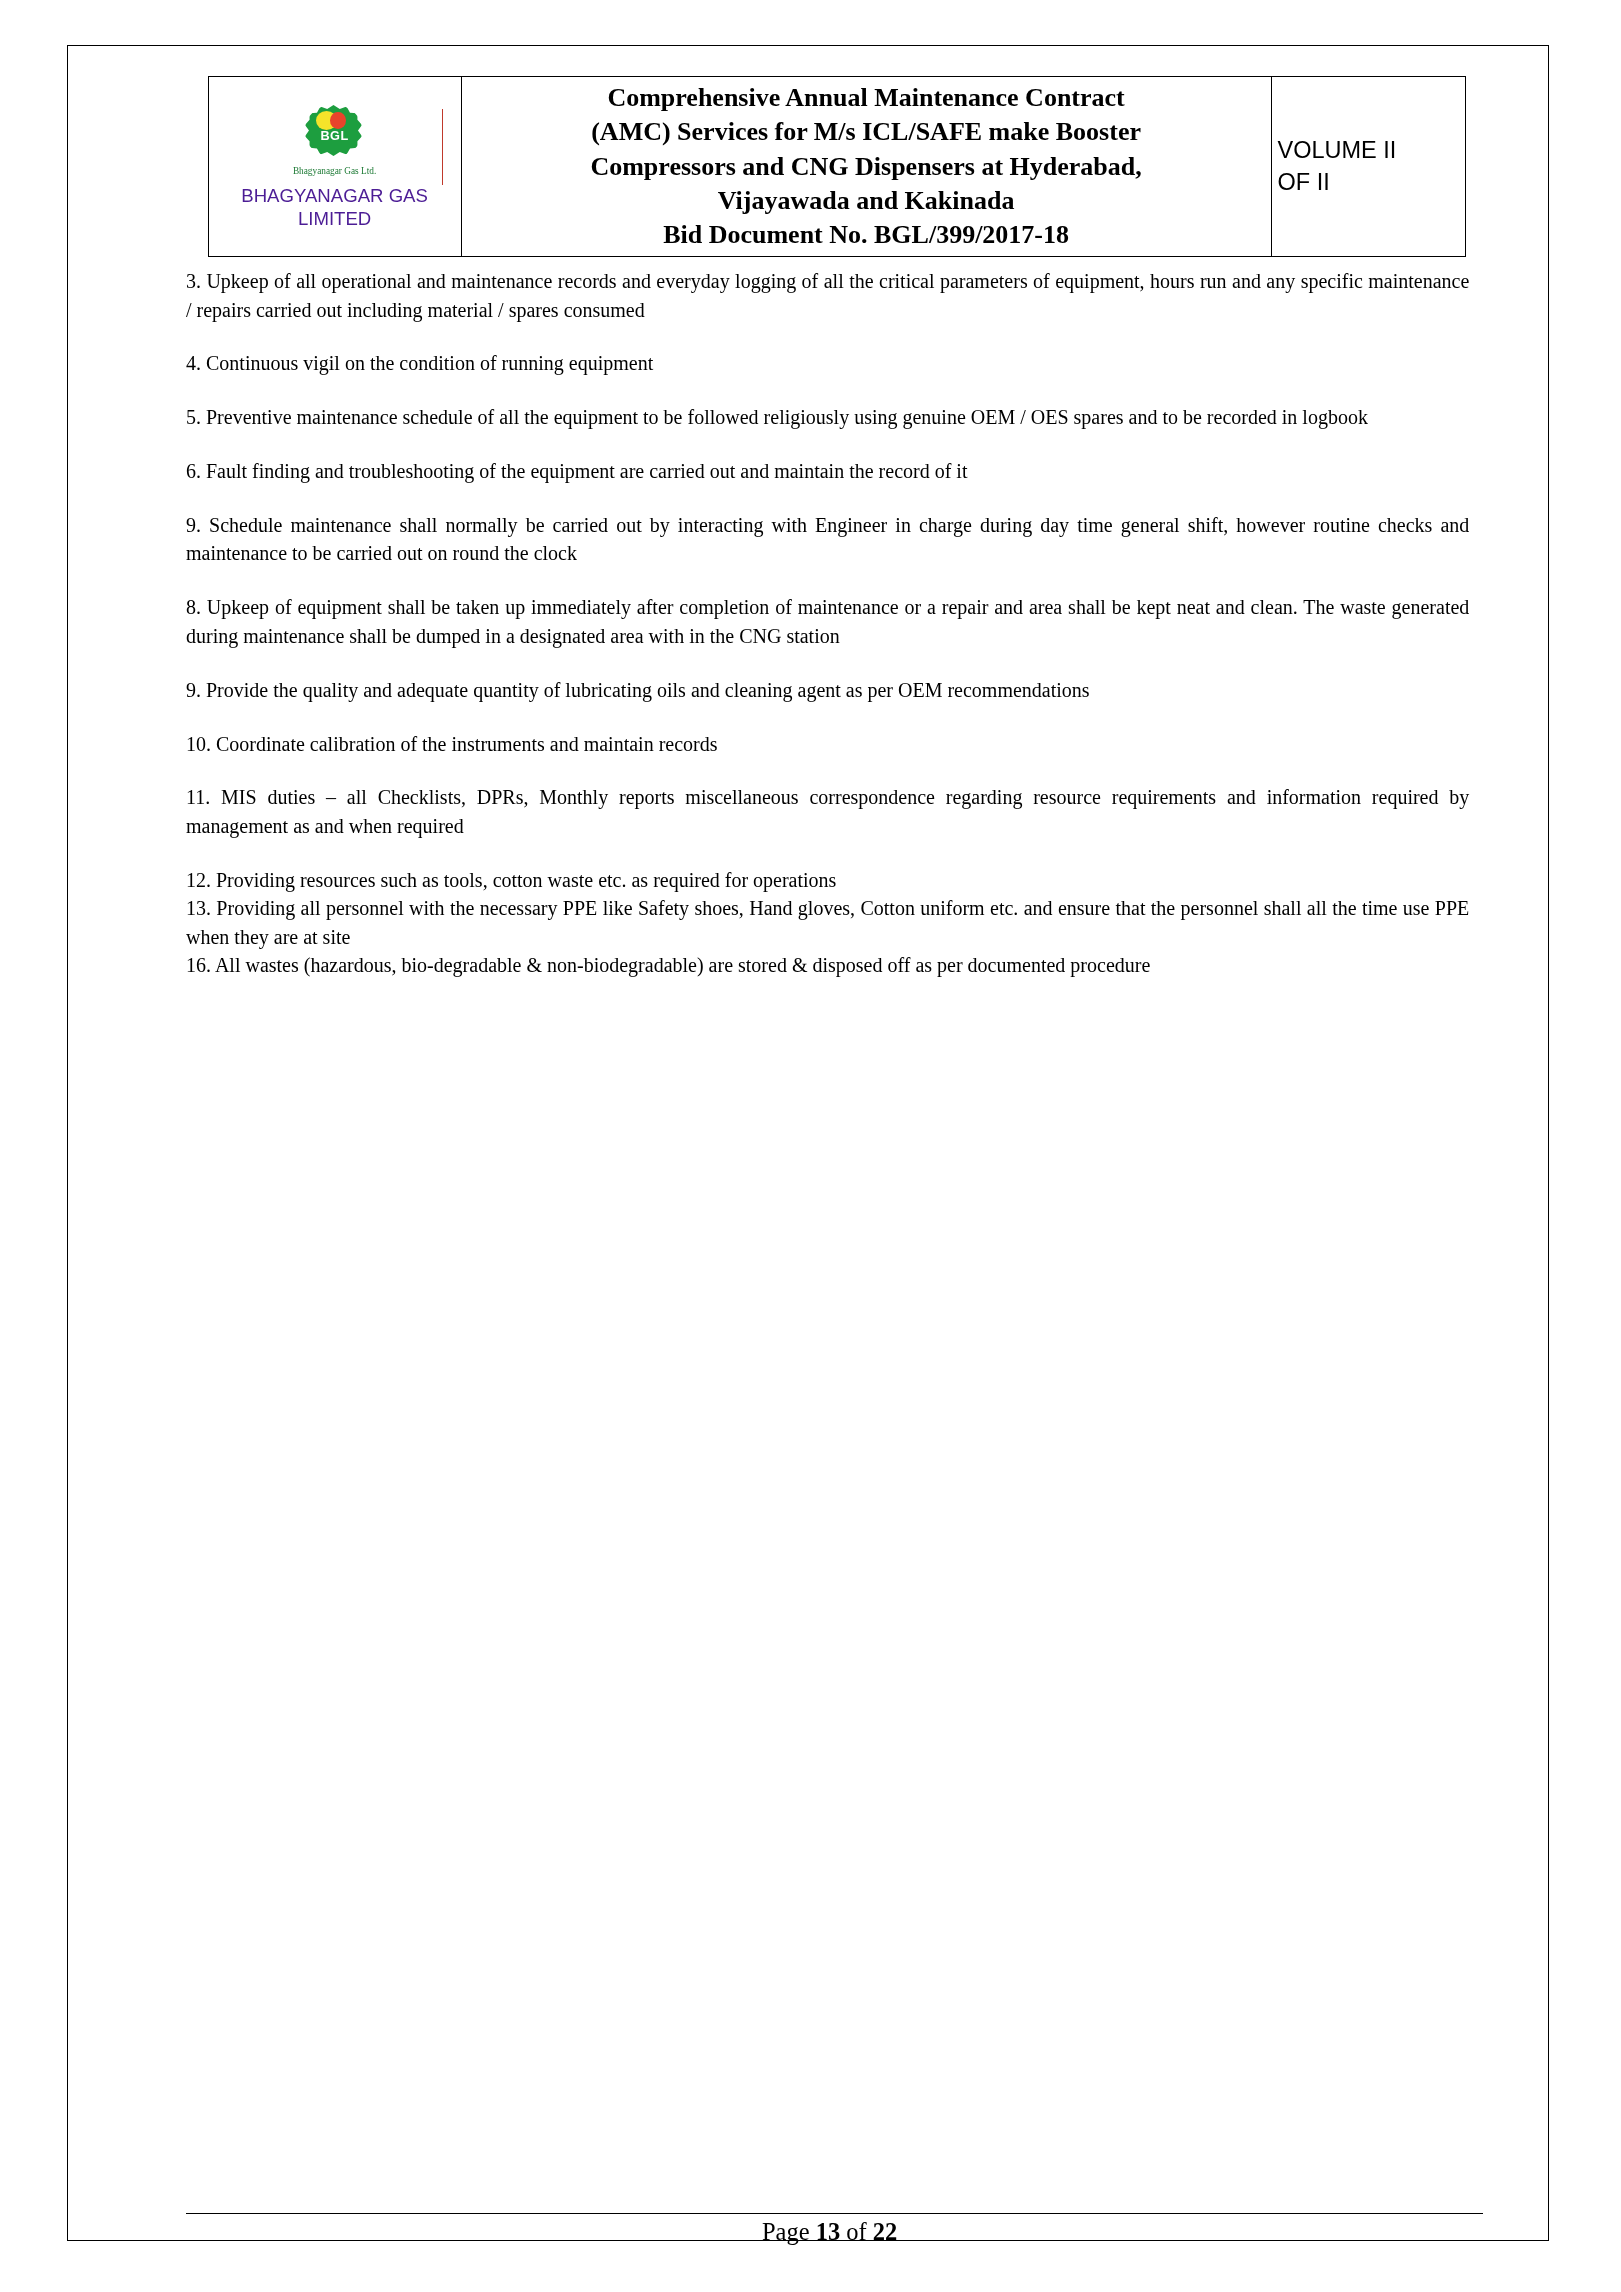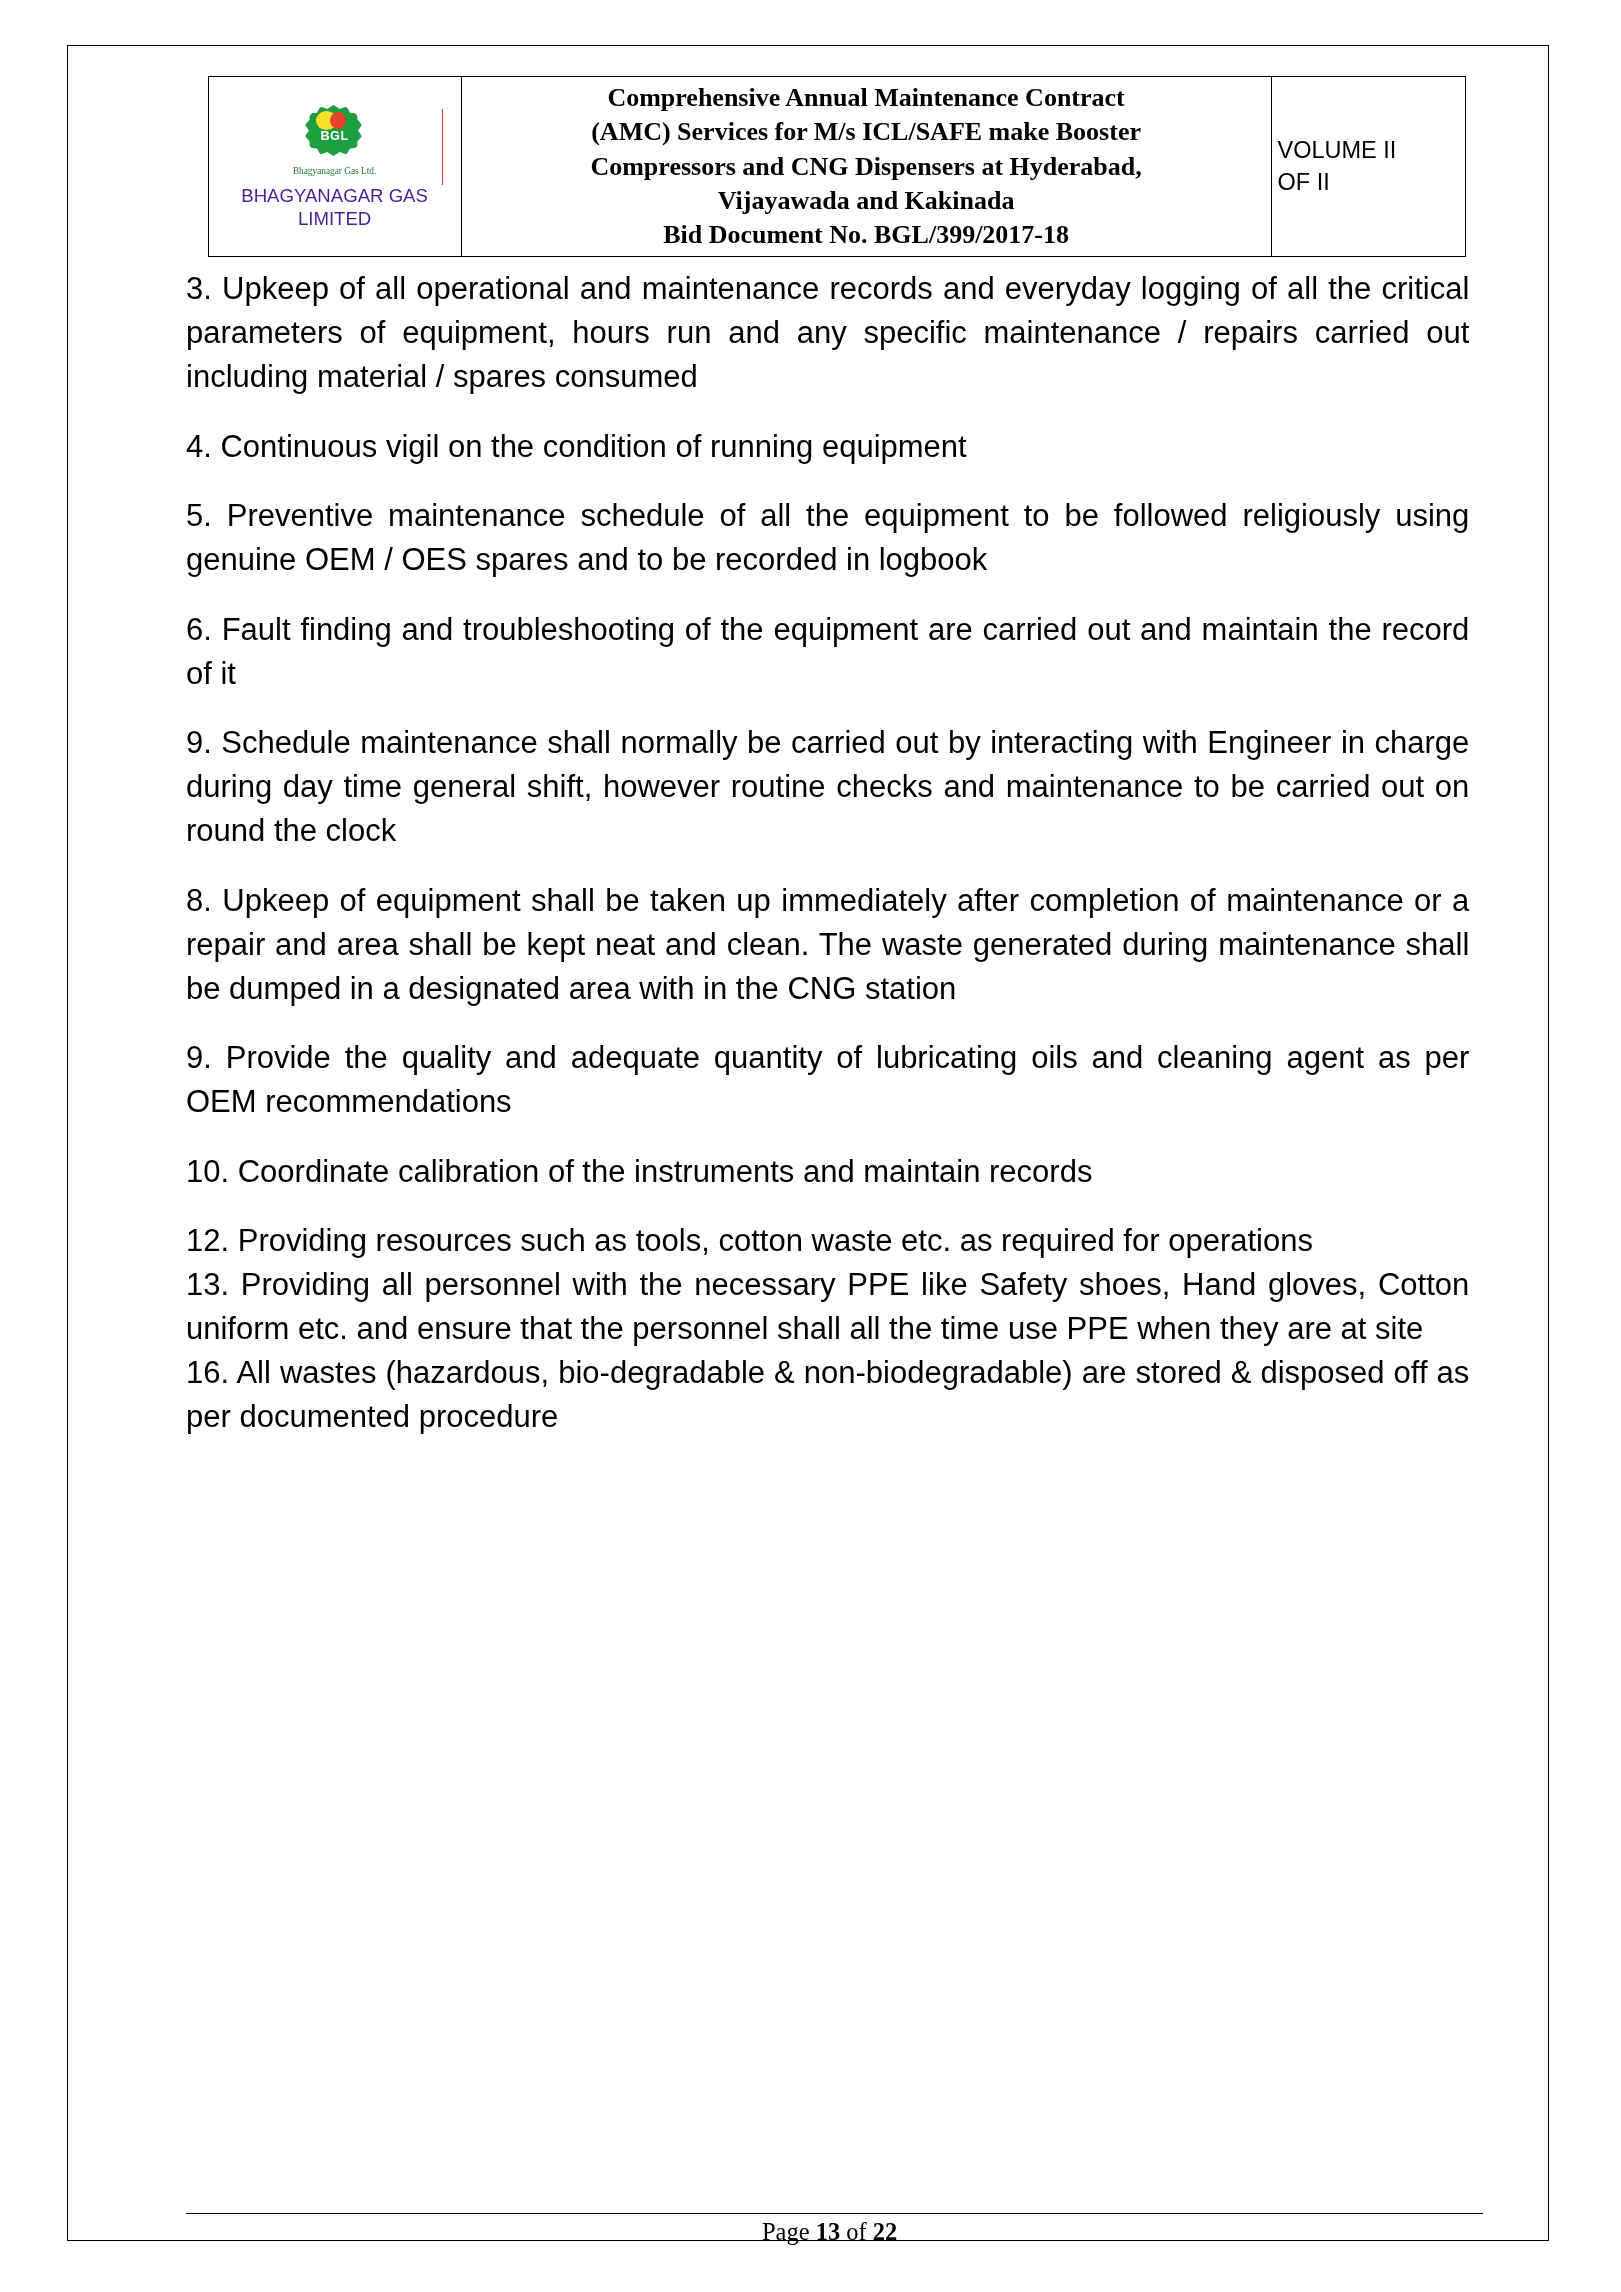--- a/index.html
+++ b/index.html
@@ -150,22 +150,22 @@
     background: #c0392b;
   }
 
   
   .body-block {
     margin-top: 9.8px;
     padding-left: 0px;
     padding-right: 13.7px;
   }
   p.para {
-    font-family: Liberation Sans, sans-serif;
-    font-size: 31px;
+    font-family: Liberation Serif, serif;
+    font-size: 20px;
     line-height: 1.42;
     text-align: justify;
     text-justify: inter-word;
     margin: 0 0 25.5px 0;
   }
   p.para.tight {
     margin-bottom: 0;
   }
 
   
@@ -230,20 +230,21 @@
 
     <div class="body-block">
       <p class="para">3. Upkeep of all operational and maintenance records and everyday logging of all the critical parameters of equipment, hours run and any specific maintenance / repairs carried out including material / spares consumed</p>
       <p class="para">4. Continuous vigil on the condition of running equipment</p>
       <p class="para">5. Preventive maintenance schedule of all the equipment to be followed religiously using genuine OEM / OES spares and to be recorded in logbook</p>
       <p class="para">6. Fault finding and troubleshooting of the equipment are carried out and maintain the record of it</p>
       <p class="para">9. Schedule maintenance shall normally be carried out by interacting with Engineer in charge during day time general shift, however routine checks and maintenance to be carried out on round the clock</p>
       <p class="para">8. Upkeep of equipment shall be taken up immediately after completion of maintenance or a repair and area shall be kept neat and clean. The waste generated during maintenance shall be dumped in a designated area with in the CNG station</p>
       <p class="para">9. Provide the quality and adequate quantity of lubricating oils and cleaning agent as per OEM recommendations</p>
       <p class="para">10. Coordinate calibration of the instruments and maintain records</p>
+      <p class="para">11. MIS duties – all Checklists, DPRs, Monthly reports miscellaneous correspondence regarding resource requirements and information required by management as and when required</p>
       <p class="para tight">12. Providing resources such as tools, cotton waste etc. as required for operations</p>
       <p class="para tight">13. Providing all personnel with the necessary PPE like Safety shoes, Hand gloves, Cotton uniform etc. and ensure that the personnel shall all the time use PPE when they are at site</p>
       <p class="para">16. All wastes (hazardous, bio-degradable &amp; non-biodegradable) are stored &amp; disposed off as per documented procedure</p>
     </div>
   </div>
 
   <div class="footer">
     <div class="footer-rule"></div>
     <div class="footer-text"><span>Page </span><b>13</b><span> of </span><b>22</b></div>
   </div>

